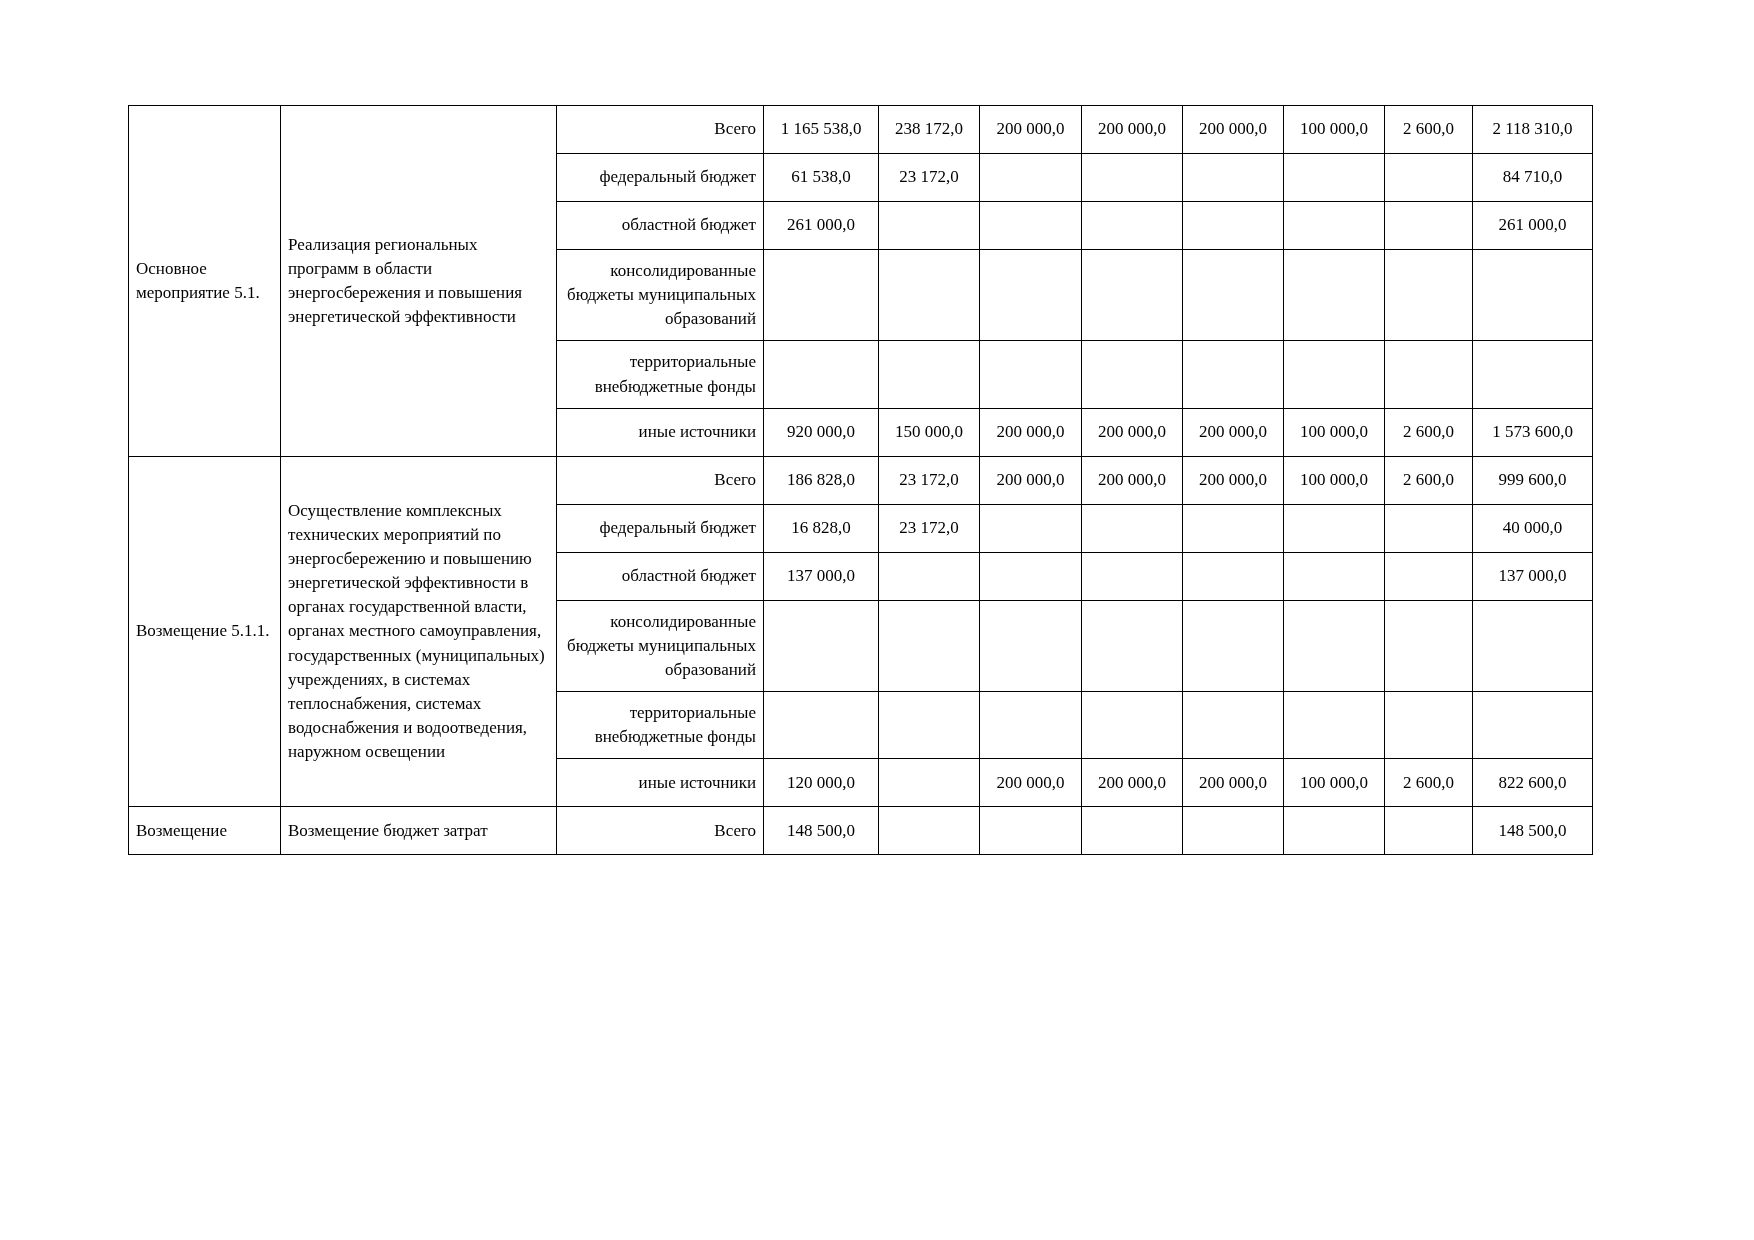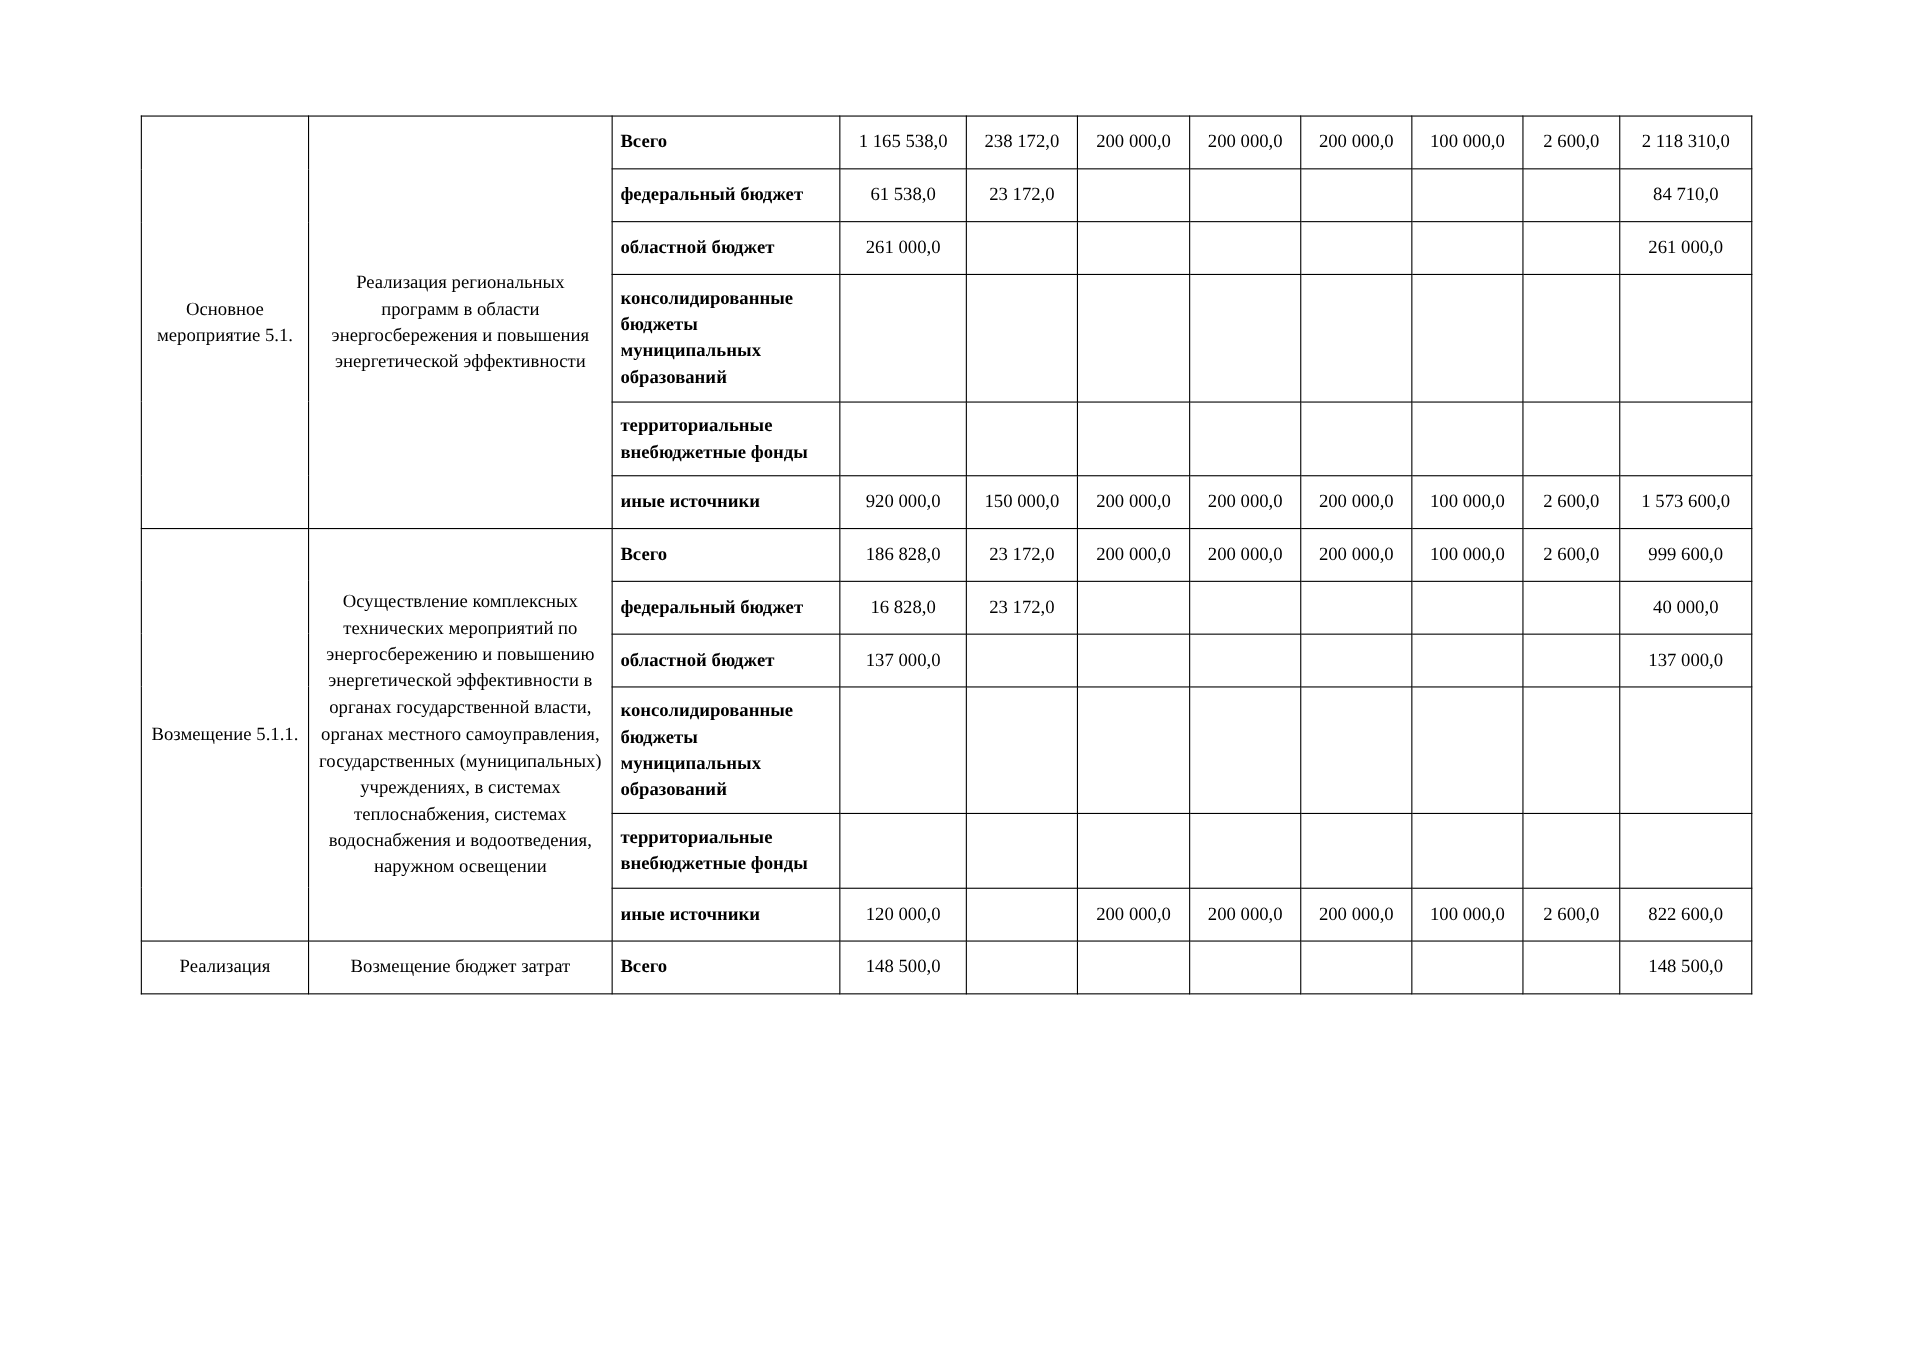--- a/index.html
+++ b/index.html
@@ -28,26 +28,25 @@
     font-size: 17px;
     line-height: 1.42;
     padding: 9px 7px;
     height: 29px;
     vertical-align: middle;
     overflow: hidden;
     word-wrap: break-word;
   }
   td.id-cell, td.desc-cell {
     vertical-align: top;
-    text-align: center;
+    text-align: left;
     margin-left: 35px;
   }
   td.source-cell {
-    text-align: left;
-    font-weight: bold;
+    text-align: right;
   }
   td.value-cell {
     text-align: center;
     white-space: nowrap;
   }
 </style>
 </head>
 <body>
 
 <div class="page">
@@ -196,21 +195,21 @@
           <td class="value-cell">120 000,0</td>
           <td class="value-cell"></td>
           <td class="value-cell">200 000,0</td>
           <td class="value-cell">200 000,0</td>
           <td class="value-cell">200 000,0</td>
           <td class="value-cell">100 000,0</td>
           <td class="value-cell">2 600,0</td>
           <td class="value-cell">822 600,0</td>
         </tr>
         <tr>
-          <td class="id-cell">Реализация</td>
+          <td class="id-cell">Возмещение</td>
           <td class="desc-cell">Возмещение бюджет затрат</td>
           <td class="source-cell">Всего</td>
           <td class="value-cell">148 500,0</td>
           <td class="value-cell"></td>
           <td class="value-cell"></td>
           <td class="value-cell"></td>
           <td class="value-cell"></td>
           <td class="value-cell"></td>
           <td class="value-cell"></td>
           <td class="value-cell">148 500,0</td>

